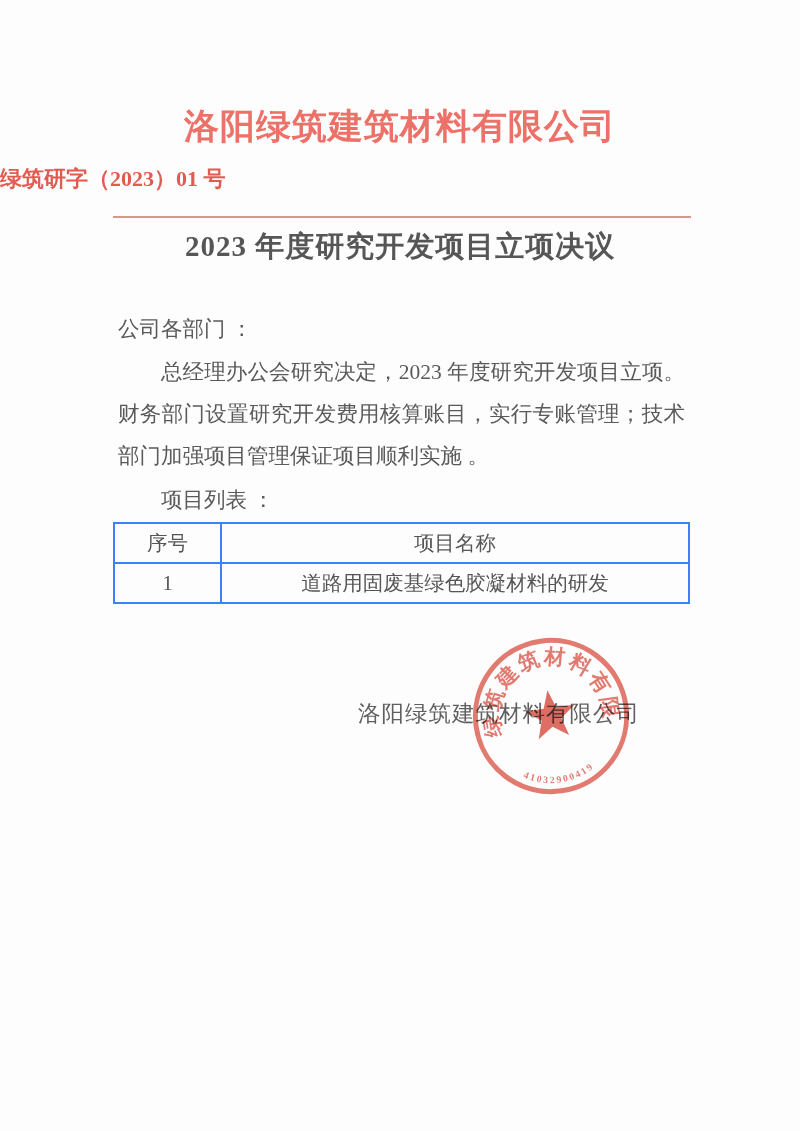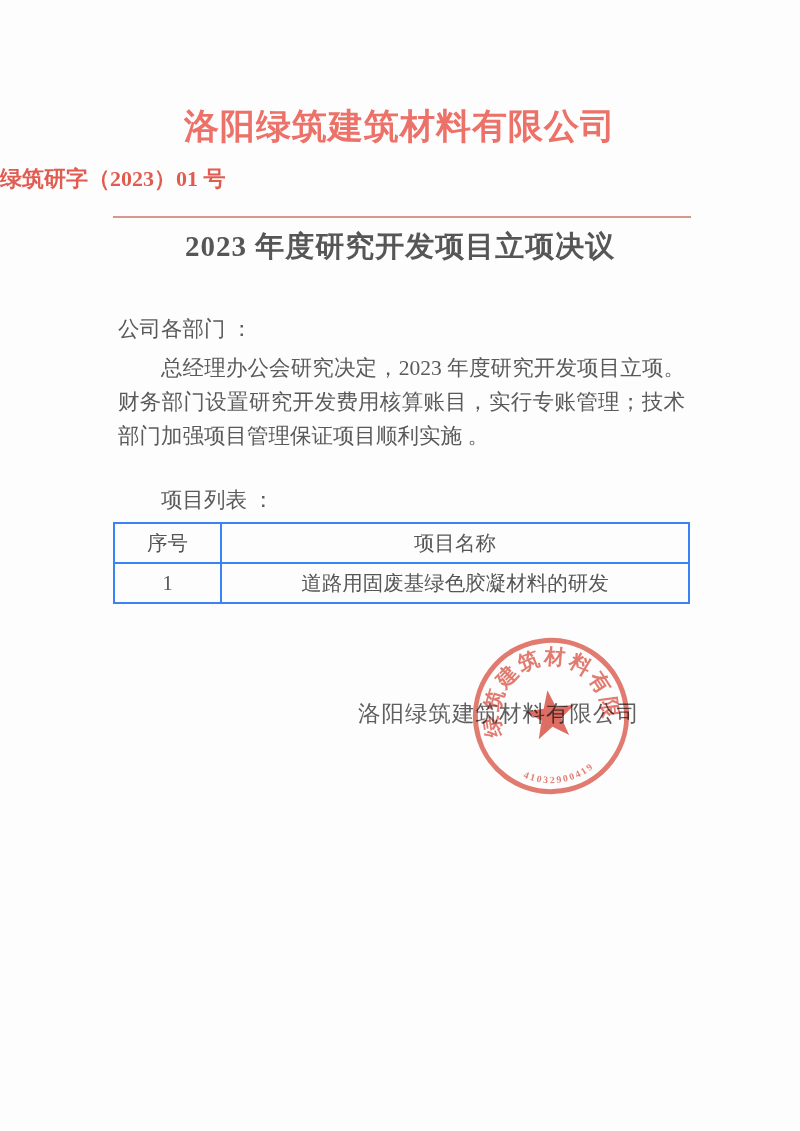--- a/index.html
+++ b/index.html
@@ -39,21 +39,21 @@
     white-space: pre-wrap;
   }
 
   .body-block {
     position: absolute; left: 118px; width: 567px;
     font-size: 21.5px; color: #5a5a5a;
   }
   .salutation { top: 314px; white-space: pre-wrap; }
   .paragraph {
     top: 351px;
-    line-height: 34px;
+    line-height: 42px;
     text-align: justify;
     text-indent: 2em;
     white-space: pre-wrap;
   }
   .list-label { top: 485px; text-indent: 2em; white-space: pre-wrap; }
 
   table.project-table {
     position: absolute; top: 522px; left: 113px; width: 577px;
     border-collapse: collapse;
     font-size: 20.5px; color: #565656;

